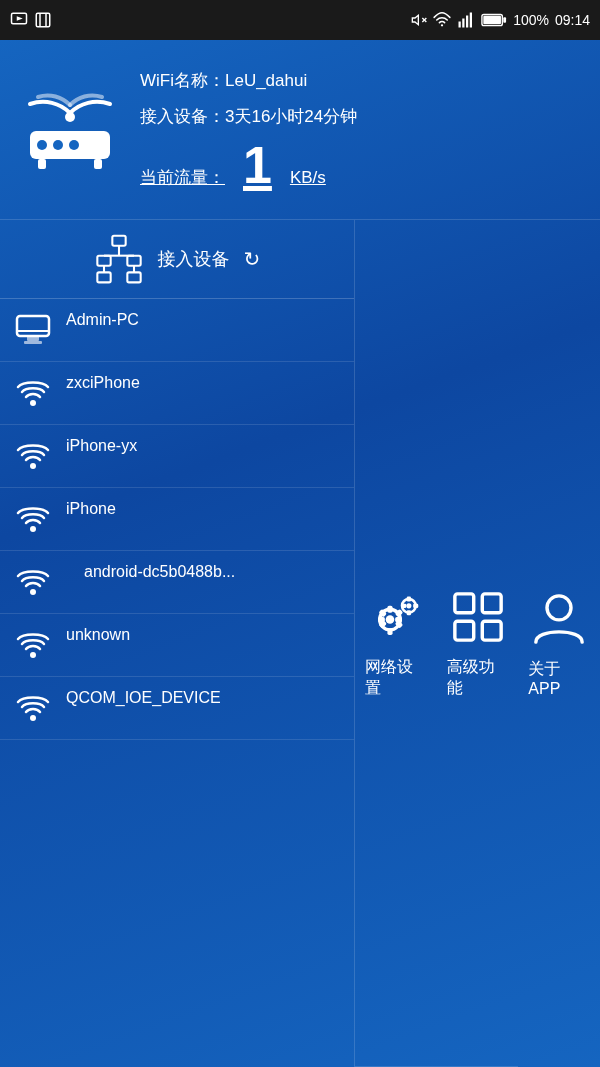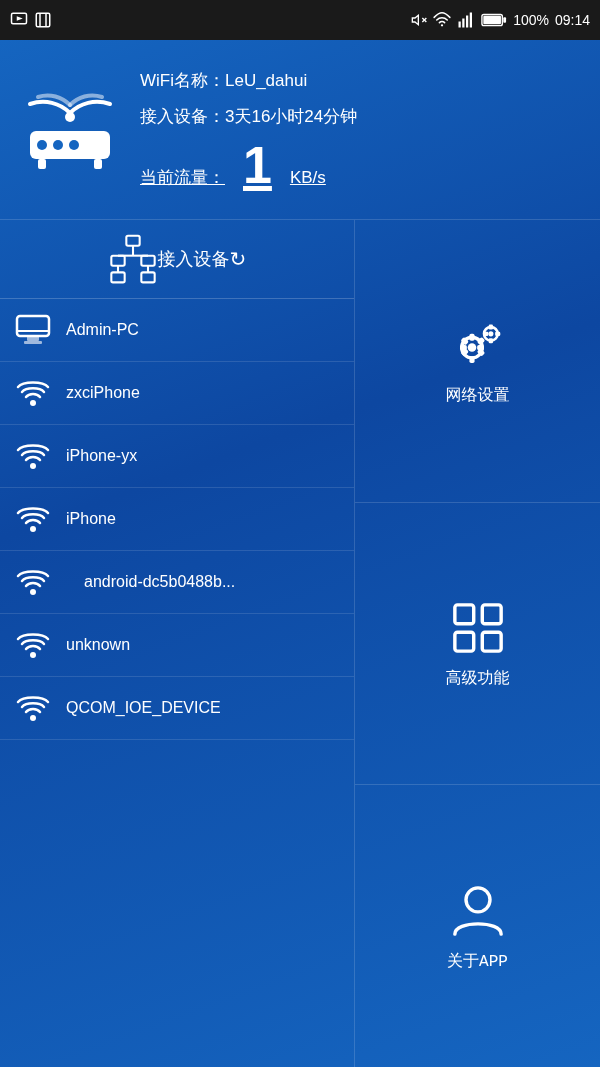--- a/index.html
+++ b/index.html
@@ -100,62 +100,61 @@
       width: 355px;
       border-right: 1px solid rgba(255,255,255,0.15);
       display: flex;
       flex-direction: column;
     }
 
     .devices-header {
       display: flex;
       align-items: center;
       justify-content: center;
+      gap: 14px;
       padding: 14px 10px;
       border-bottom: 1px solid rgba(255,255,255,0.2);
     }
     .devices-header-icon {
       width: 50px;
       height: 50px;
     }
     .devices-title {
       color: white;
       font-size: 18px;
     }
     .refresh-icon {
       color: white;
       font-size: 20px;
       cursor: pointer;
     }
 
     .device-item {
       display: flex;
-      align-items: center;
+      align-items: flex-start;
       gap: 14px;
       padding: 12px 14px;
       border-bottom: 1px solid rgba(255,255,255,0.12);
       color: white;
       font-size: 16px;
       cursor: pointer;
     }
     .device-icon {
       width: 38px;
       height: 38px;
       display: flex;
       align-items: center;
       justify-content: center;
       flex-shrink: 0;
     }
 
     
     .right-panel {
       flex: 1;
       display: flex;
-      flex-direction: column;
-      font-family: Liberation Mono, monospace;
     }
     .right-item {
       flex: 1;
       display: flex;
       flex-direction: column;
       align-items: center;
       justify-content: center;
       border-bottom: 1px solid rgba(255,255,255,0.15);
       cursor: pointer;
       color: white;

